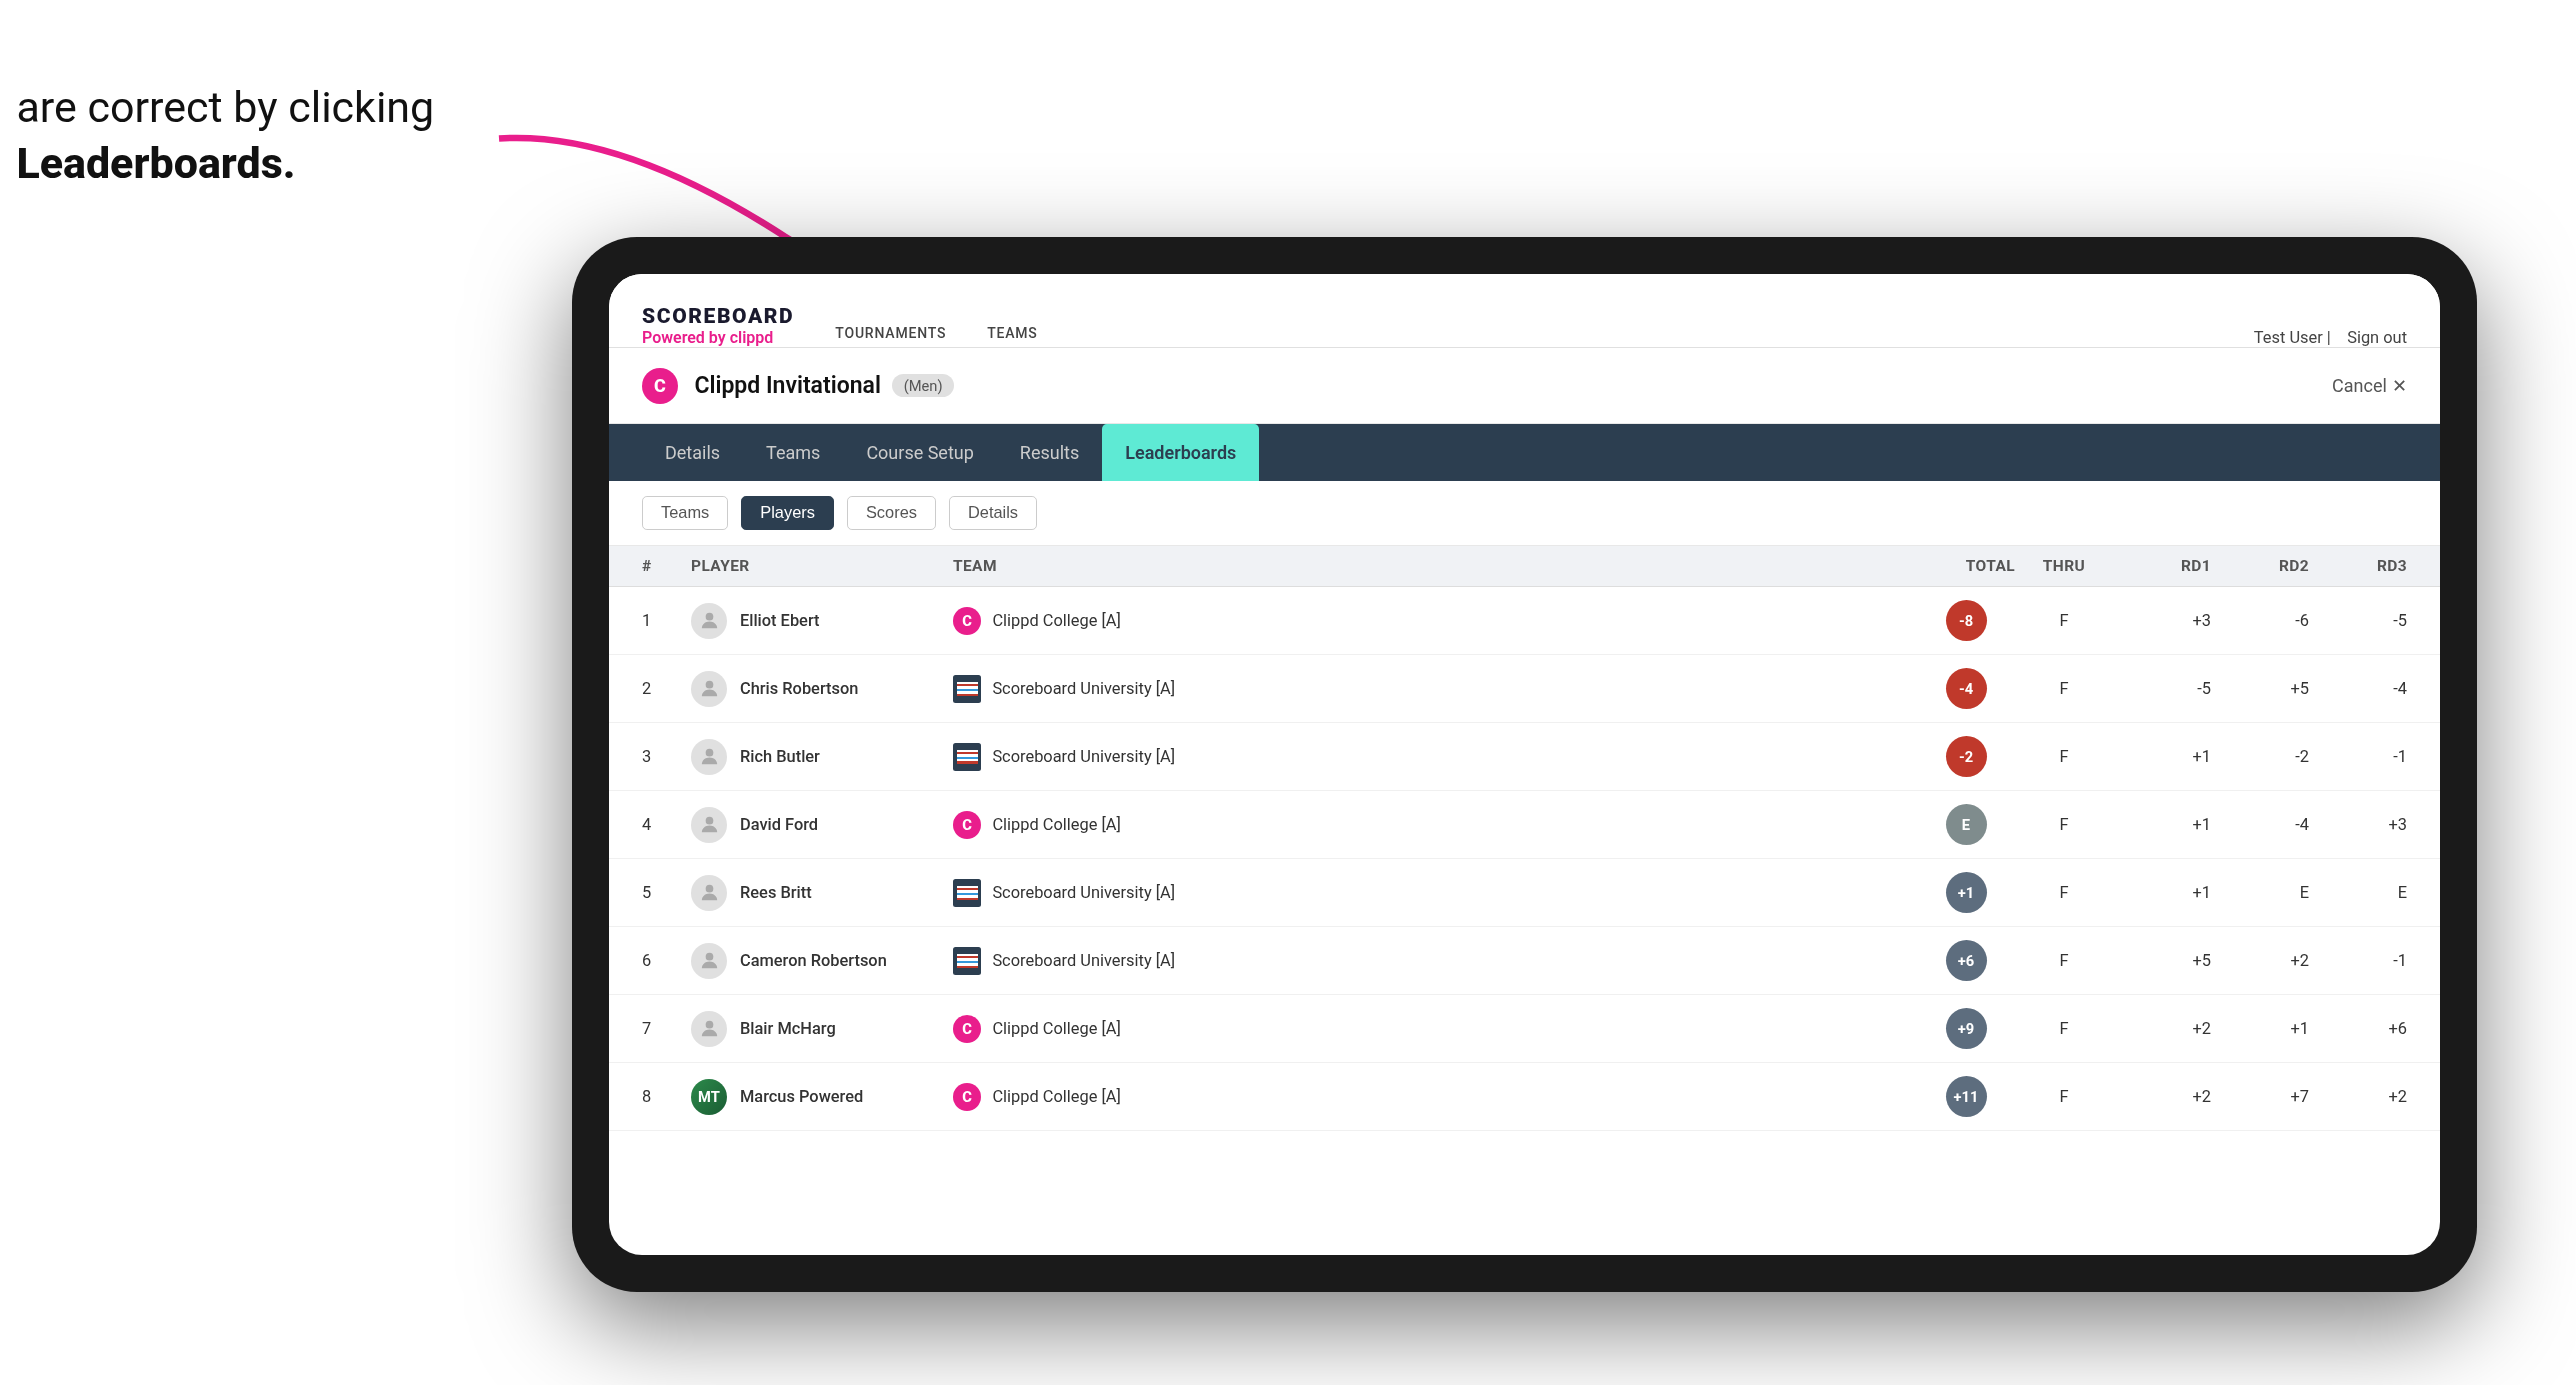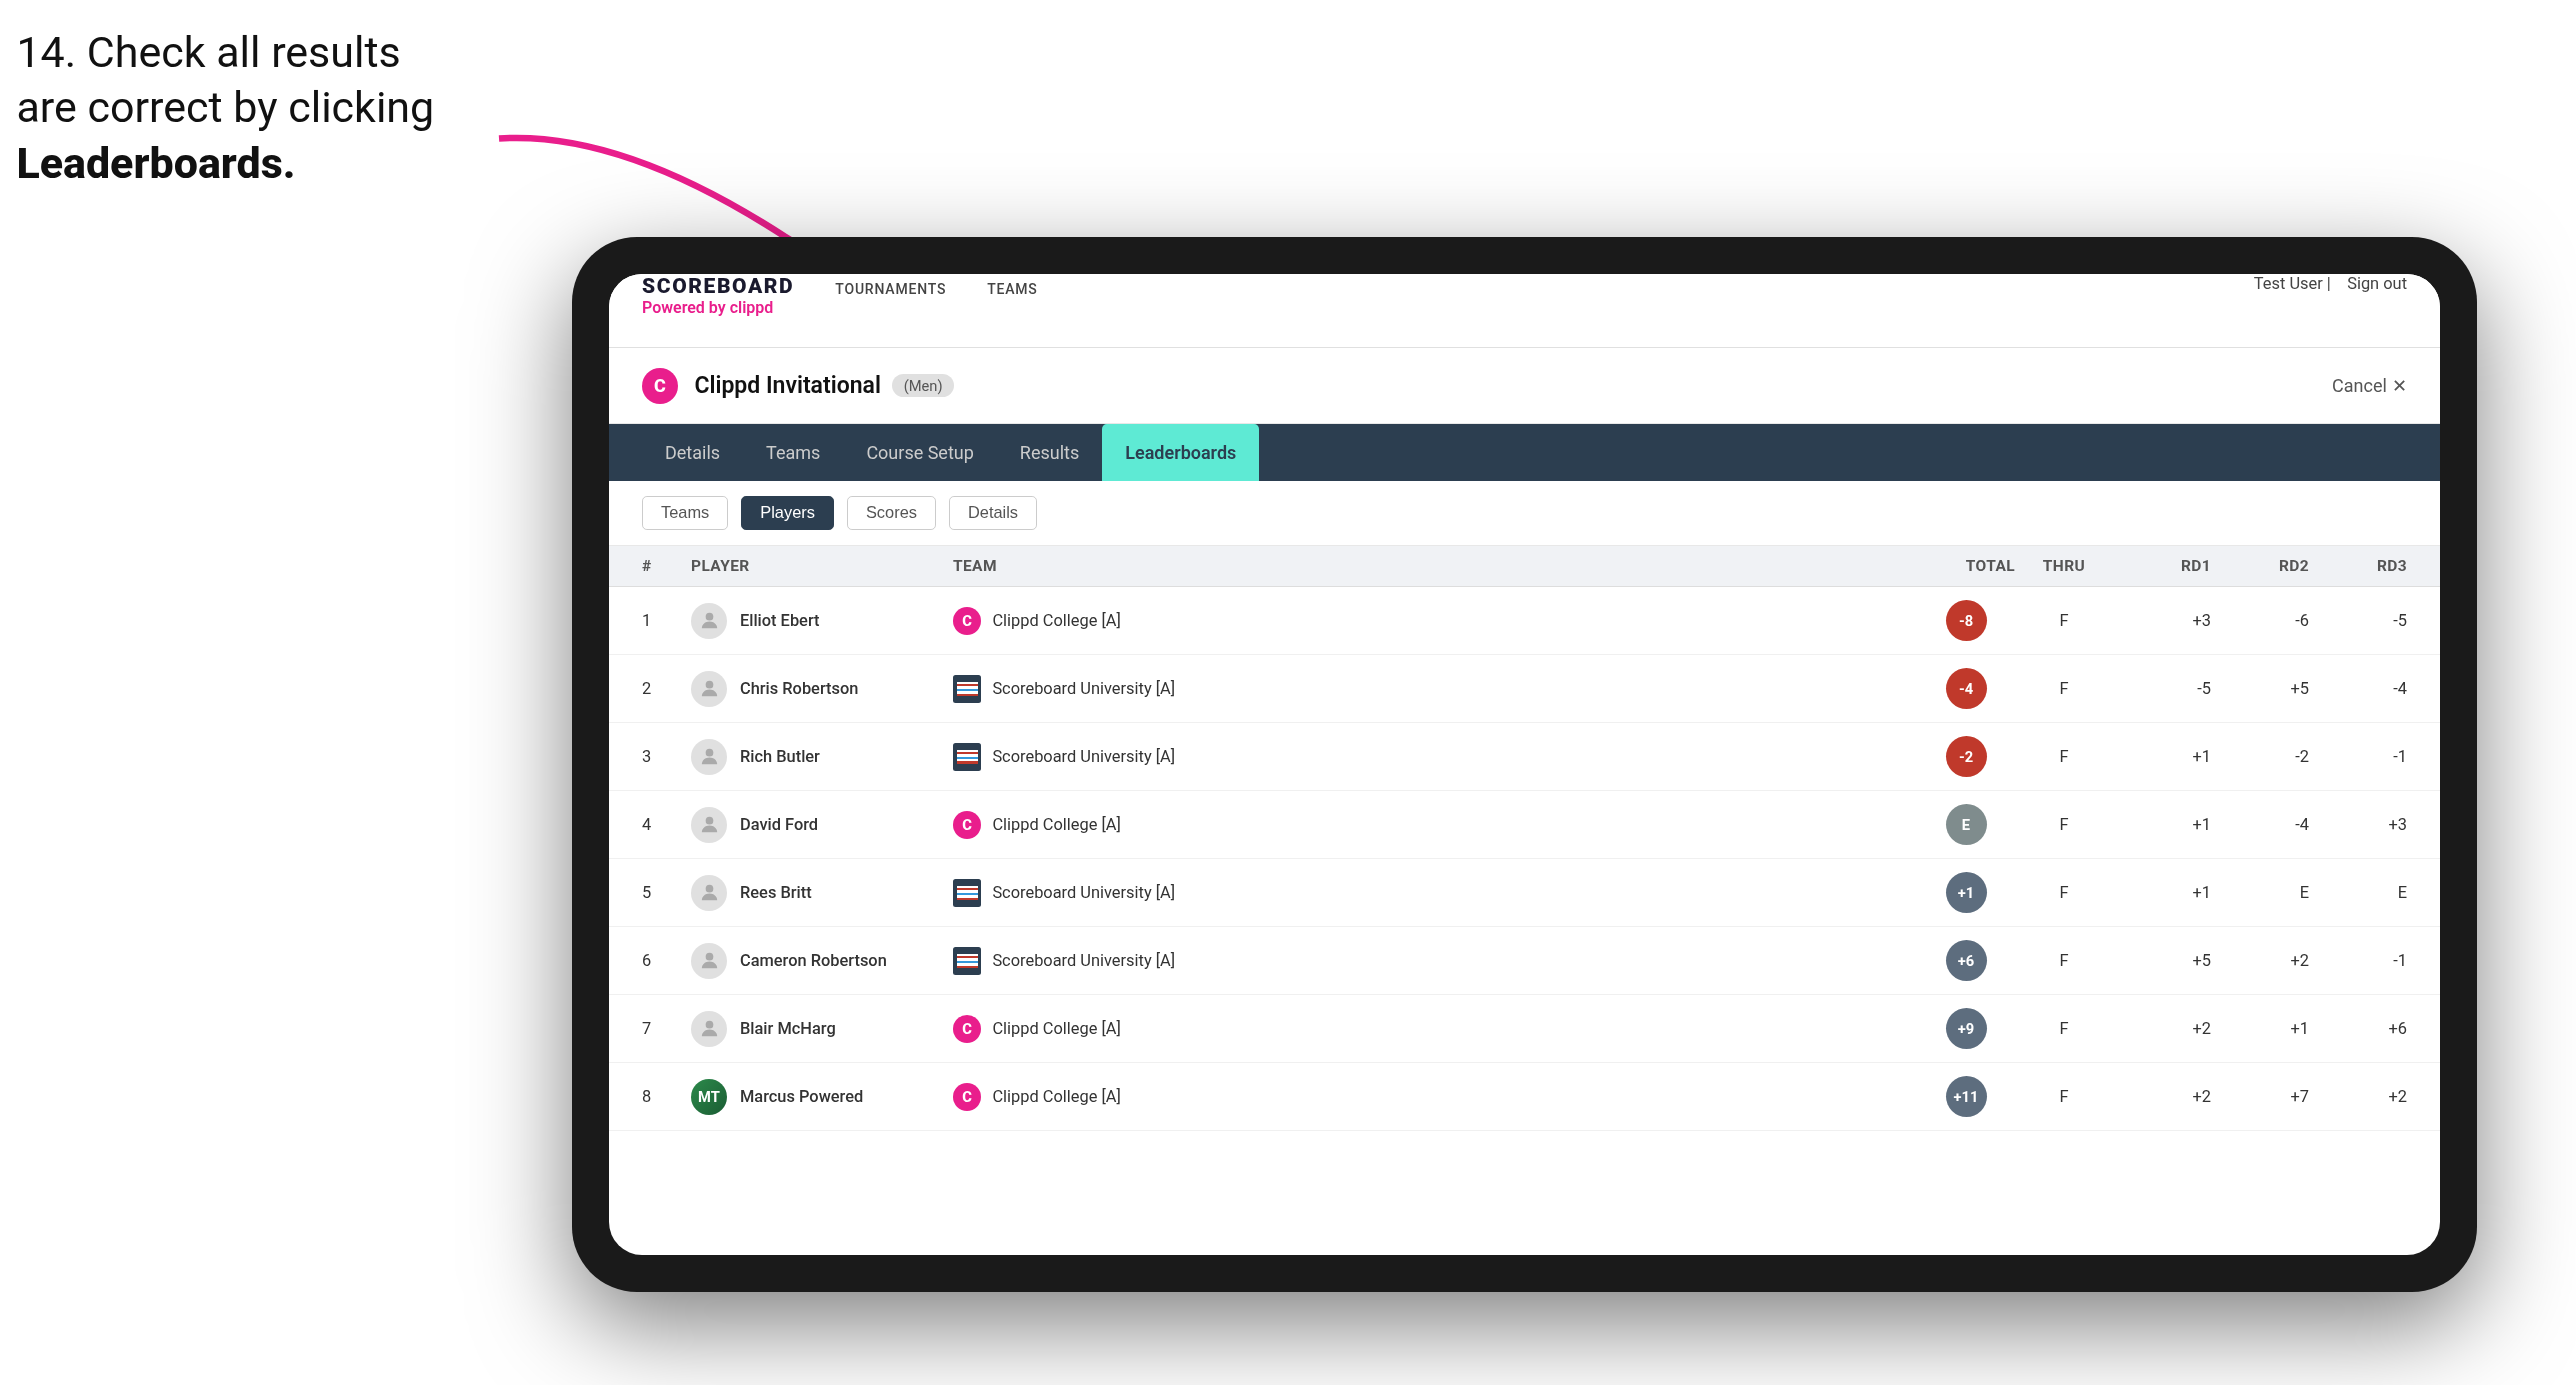--- a/index.html
+++ b/index.html
@@ -62,21 +62,21 @@
       overflow: hidden;
       display: flex;
       flex-direction: column;
     }
 
     
     .nav-bar {
       background: #fff;
       border-bottom: 0.8px solid #e0e0e0;
       display: flex;
-      align-items: flex-start;
+      align-items: flex-end;
       padding: 0 33px;
       height: 74px;
       flex-shrink: 0;
     }
 
     .logo-area {
       display: flex;
       flex-direction: column;
       margin-right: 41px;
     }
@@ -346,21 +346,21 @@
       justify-content: center;
       font-size: 14.7px;
       color: white;
       font-weight: 700;
     }
   </style>
 </head>
 <body>
 
 <div class="instruction">
-  <span>14. Check all results</span><br>
+  <br>
   <span>are correct by clicking</span><br>
   <strong>Leaderboards.</strong>
 </div>
 
 <div class="arrow-container">
   <svg viewBox="0 0 700 300" xmlns="http://www.w3.org/2000/svg">
     <defs>
       <marker id="arrowhead" markerWidth="10" markerHeight="7" refX="10" refY="3.5" orient="auto">
         <polygon points="0 0, 10 3.5, 0 7" fill="#e91e8c"></polygon>
       </marker>

